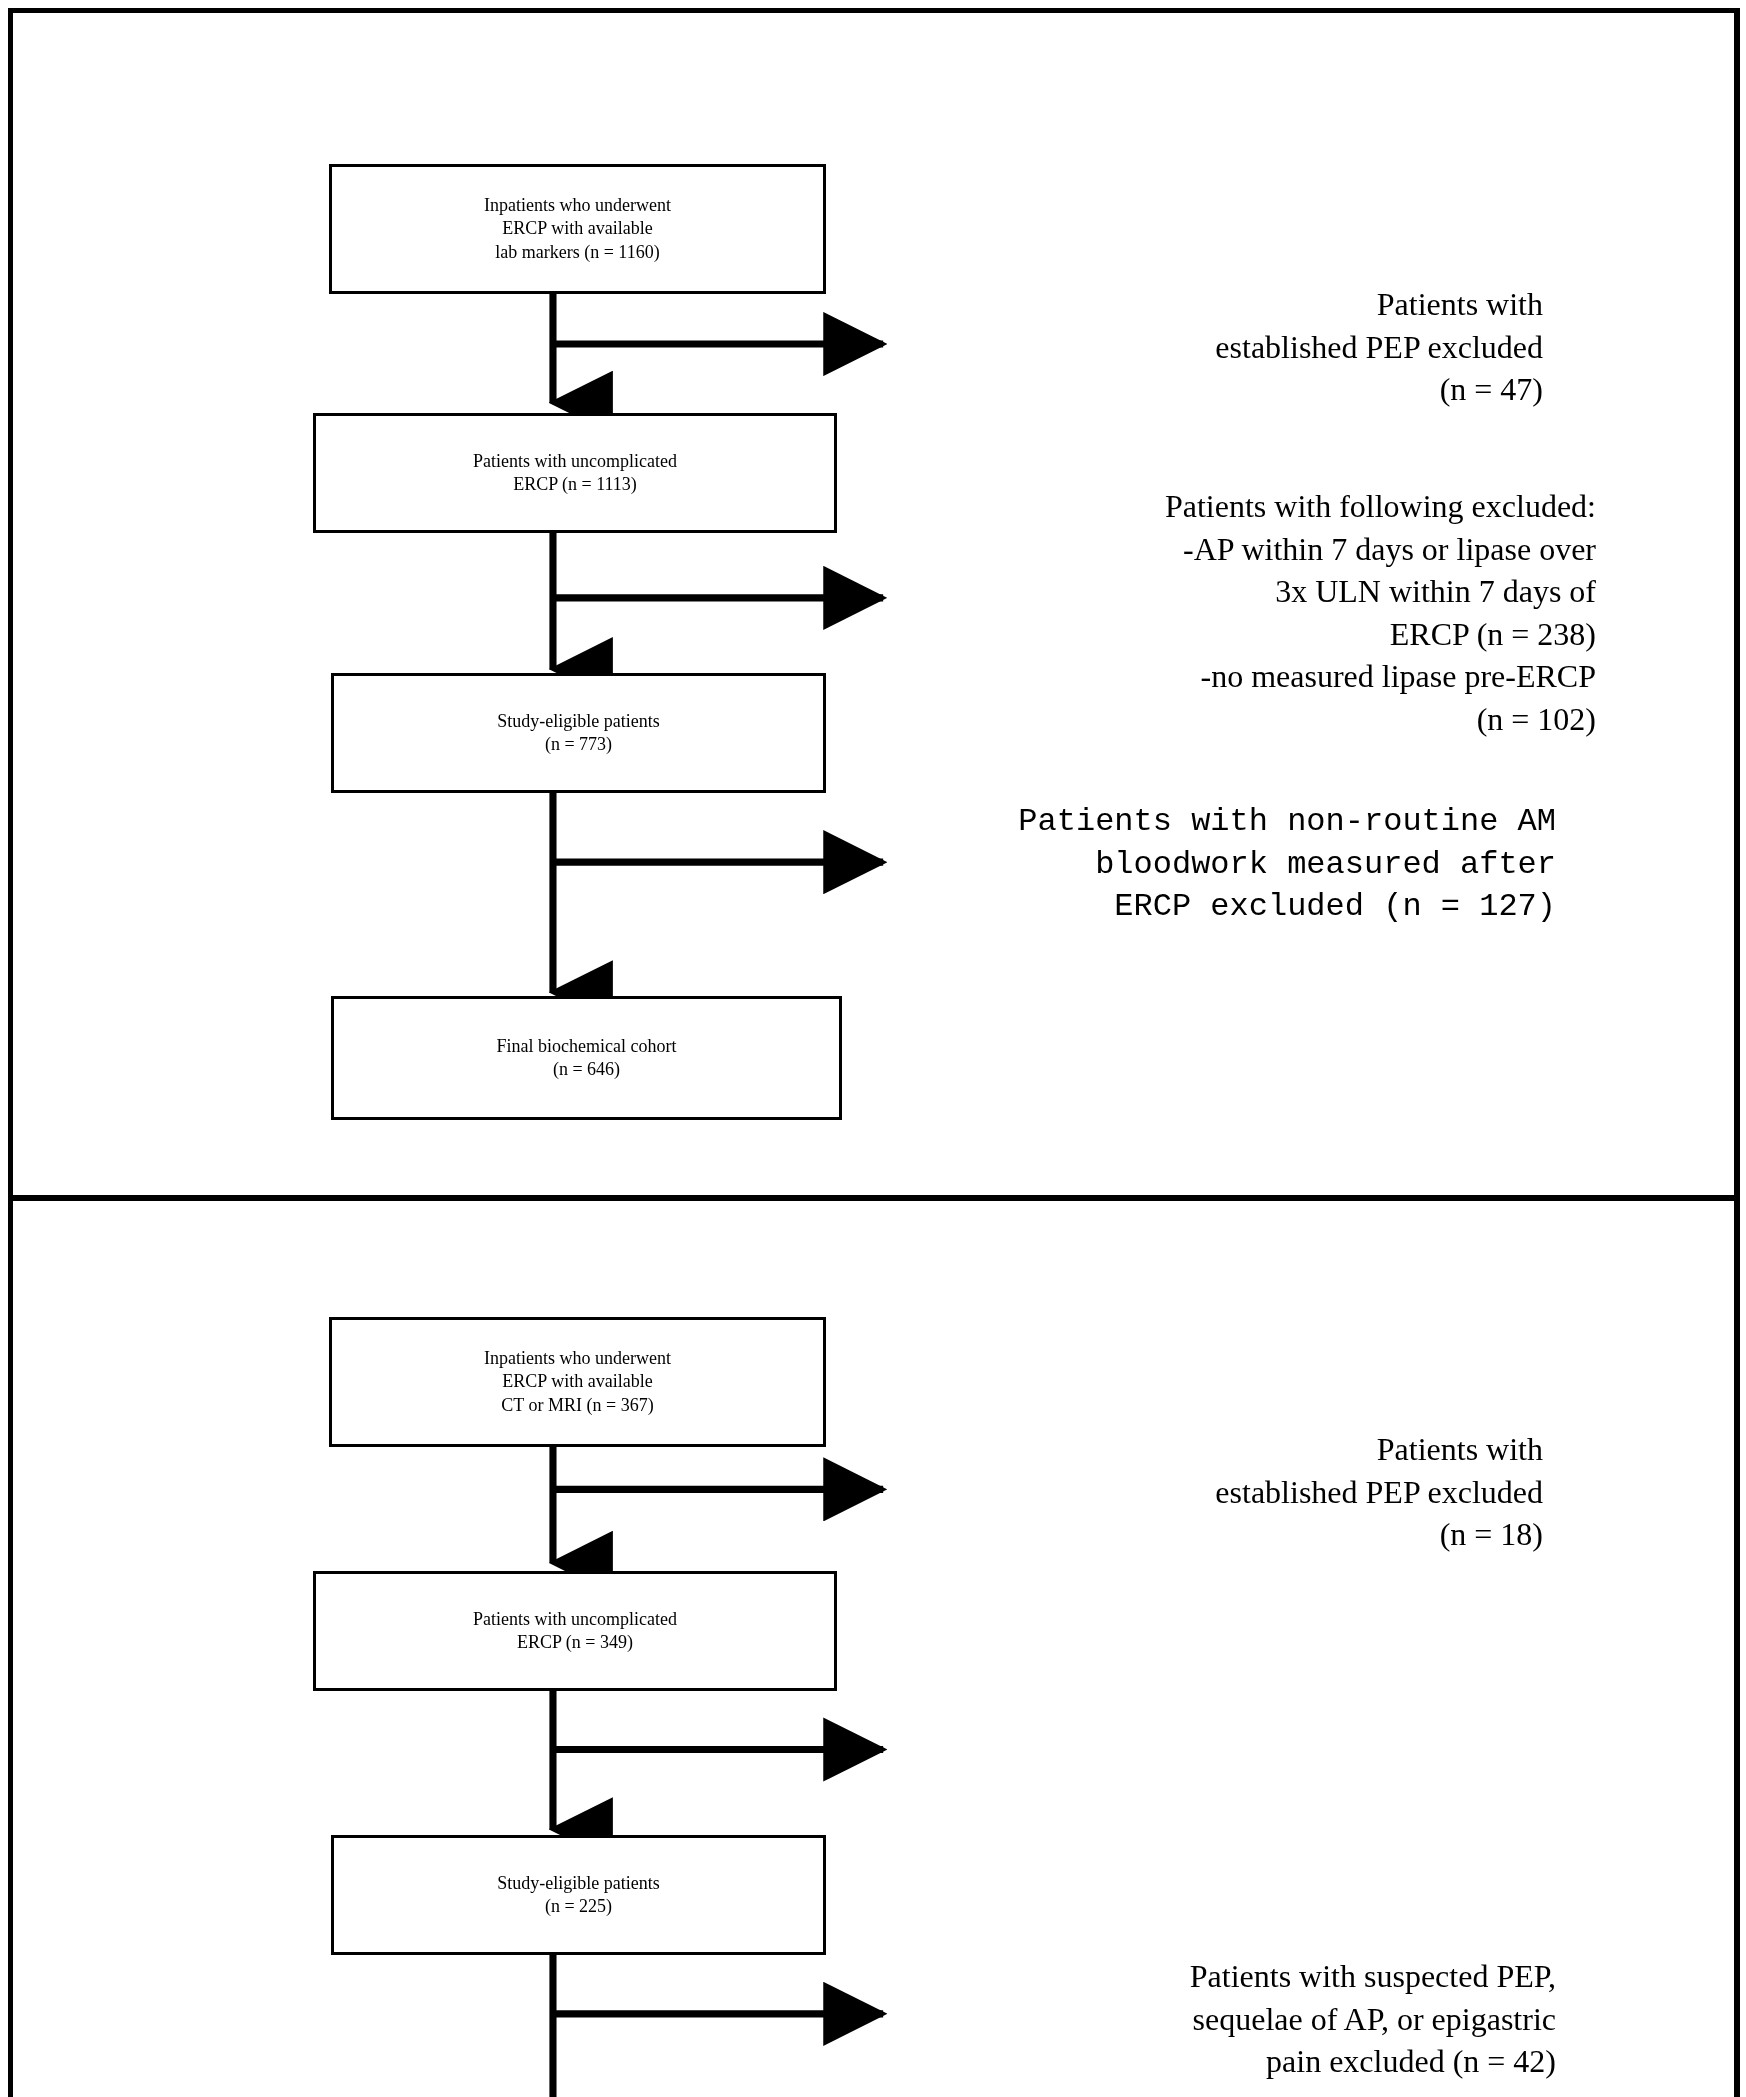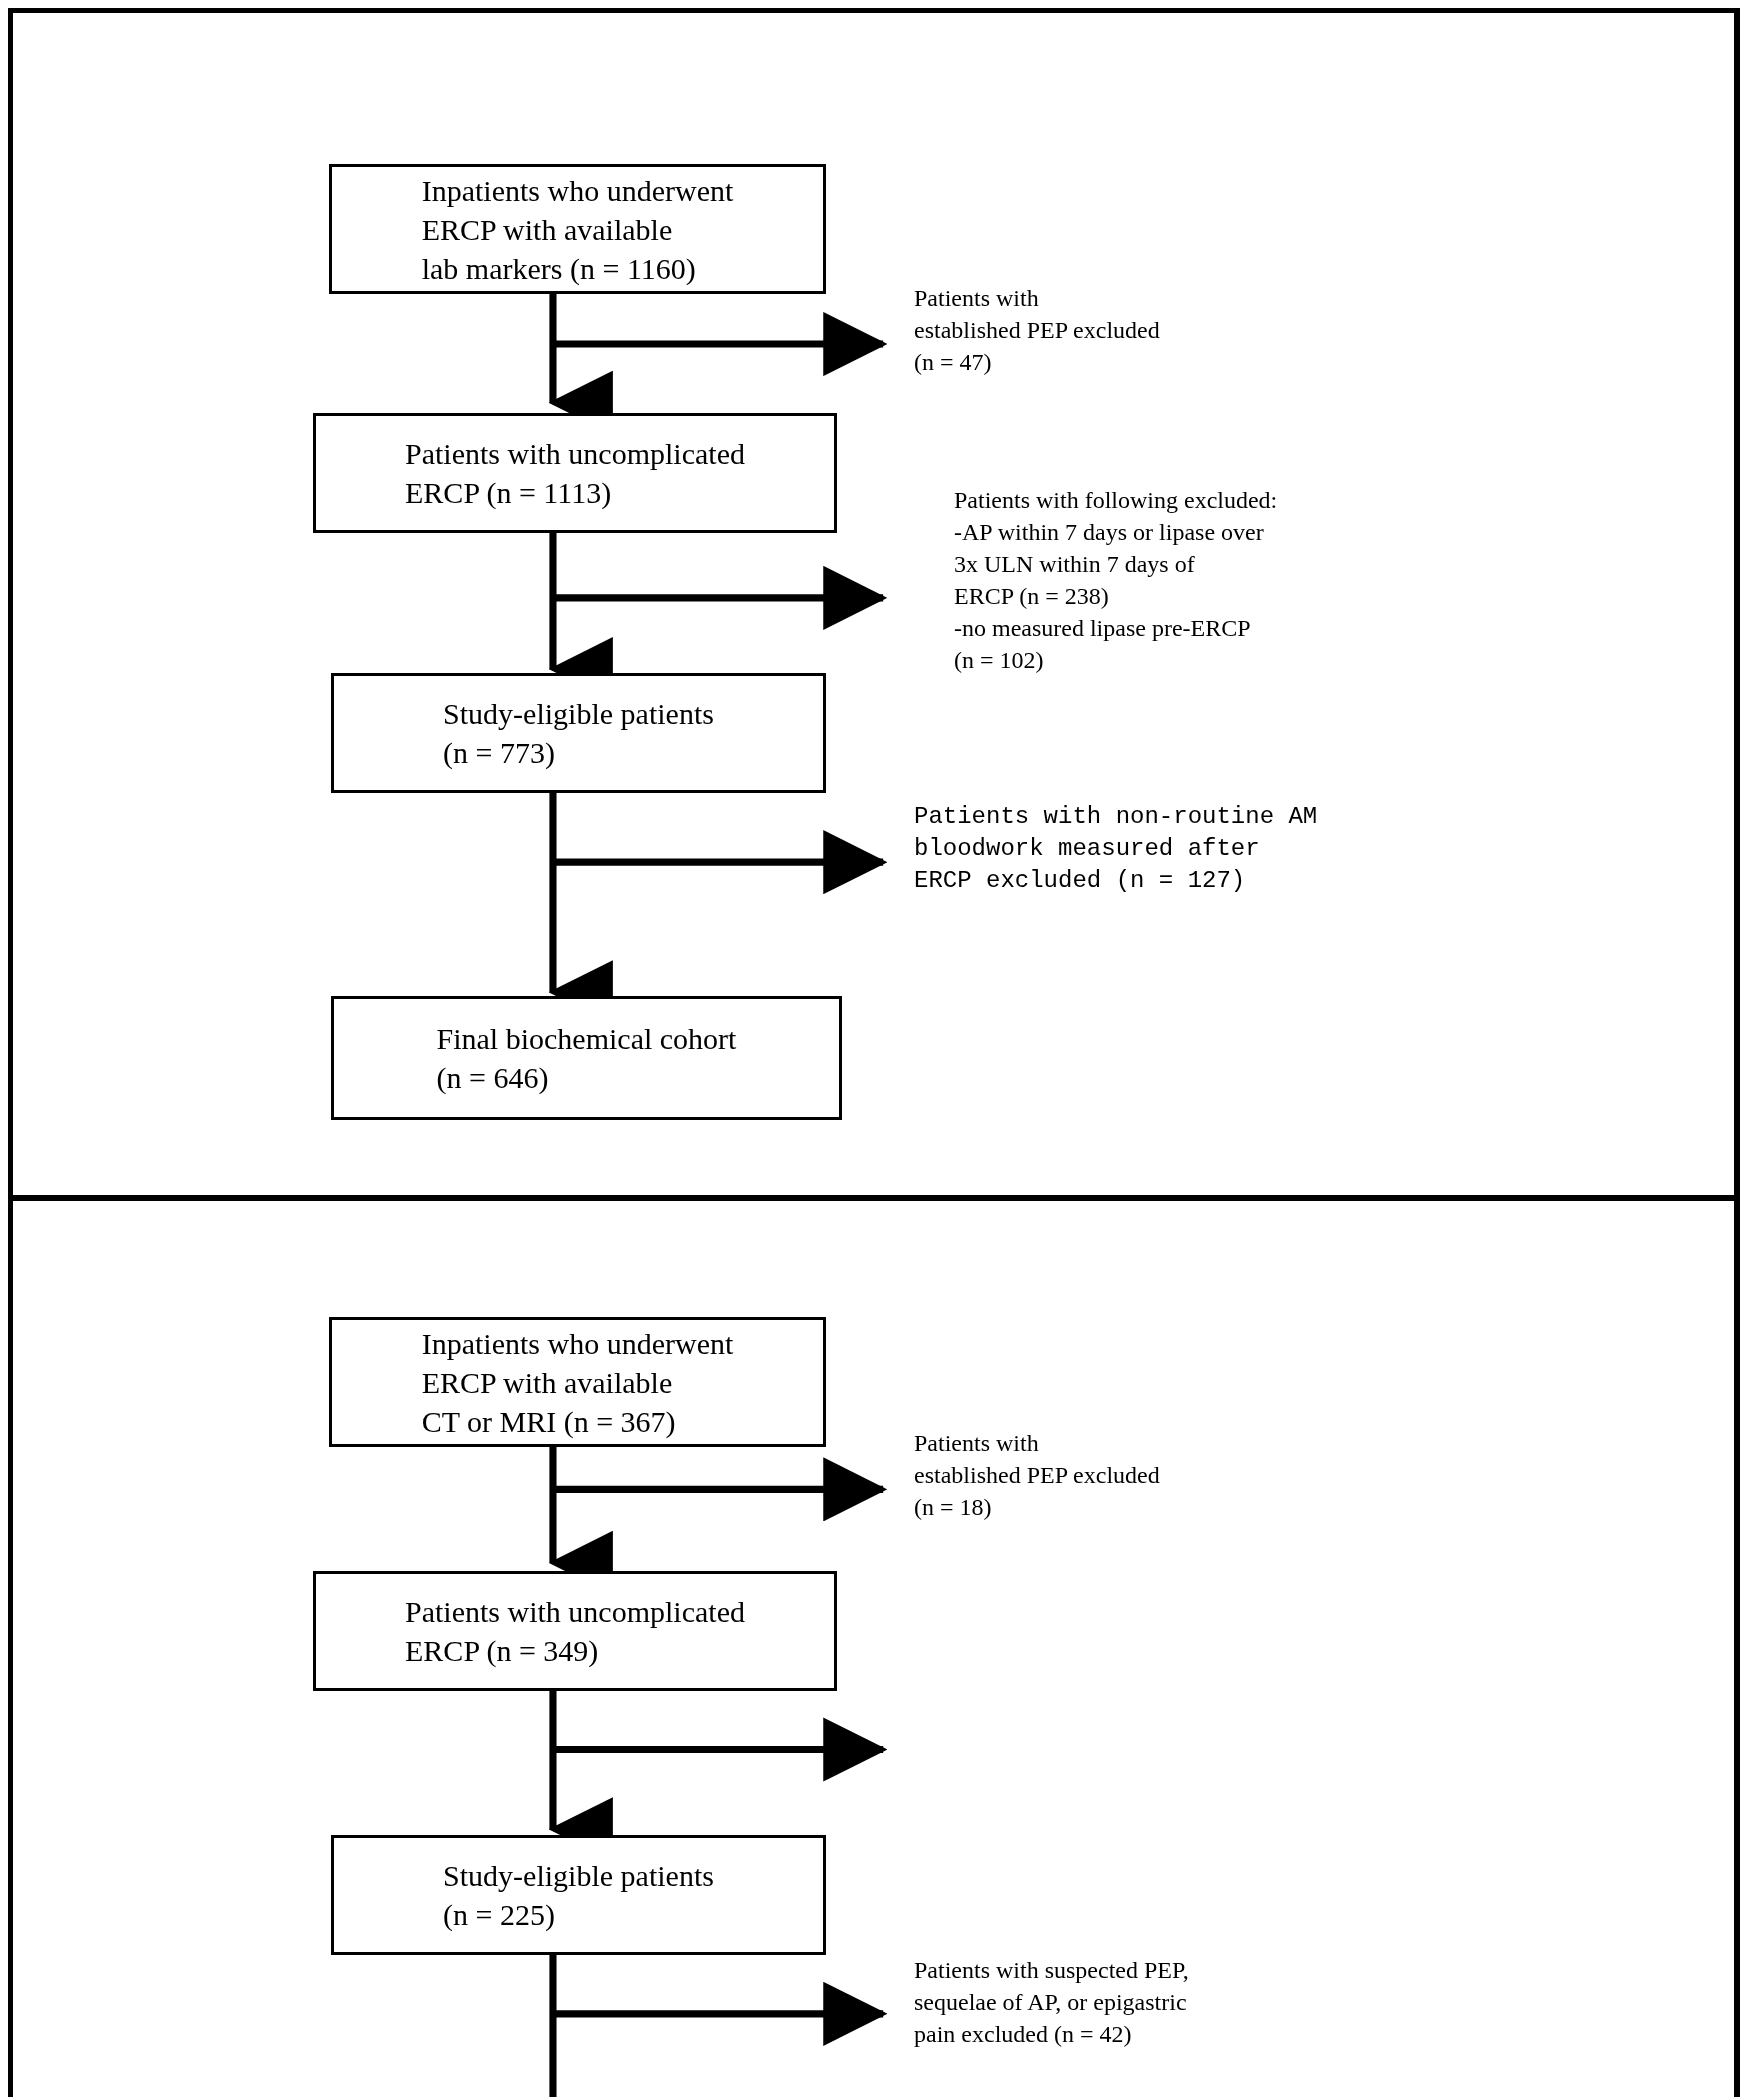--- a/index.html
+++ b/index.html
@@ -25,36 +25,36 @@
 
   
   .node-box {
     position: absolute;
     box-sizing: border-box;
     border: 3.8px solid #000000;
     background: #ffffff;
     display: flex;
     align-items: center;
     justify-content: center;
-    text-align: left;
+    text-align: center;
     line-height: 1.30;
-    font-size: 30px;
+    font-size: 18px;
     padding: 2.5px 5.9px;
   }
   .node-box .node-text {
     display: block;
     white-space: pre-line;
   }
 
   
   .side-note {
     position: absolute;
-    font-size: 24px;
+    font-size: 32px;
     line-height: 1.33;
-    text-align: left;
+    text-align: right;
     white-space: pre-line;
   }
 
   
   .connectors {
     position: absolute;
     left: 0;
     top: 0;
     width: 1747px;
     height: 2378px;

